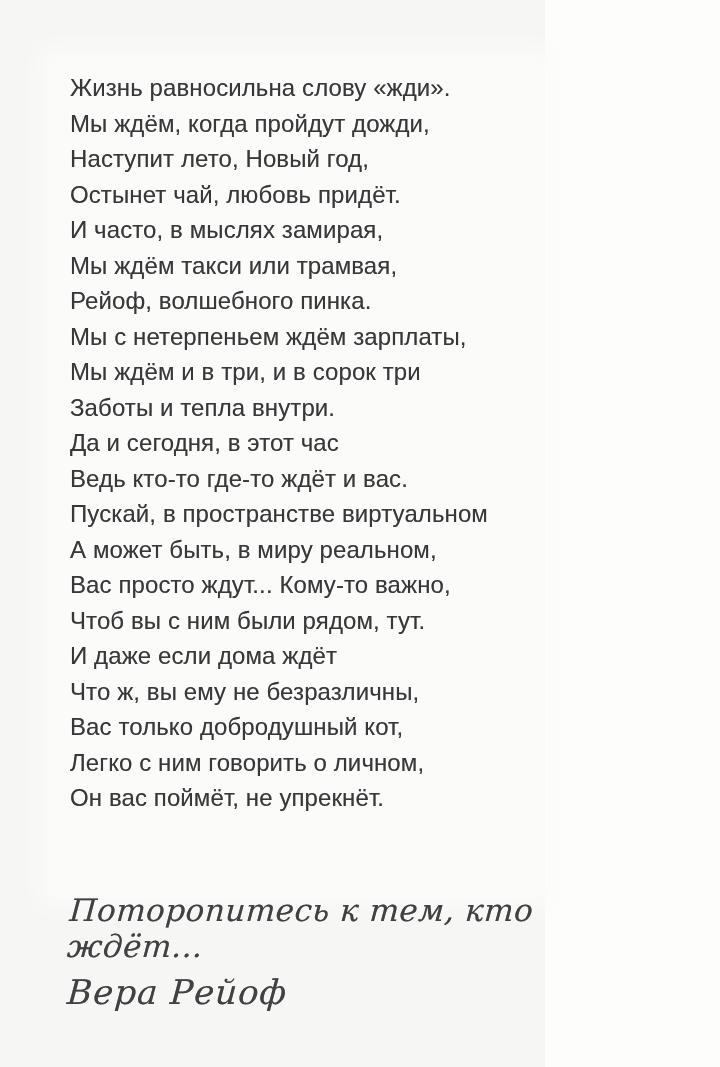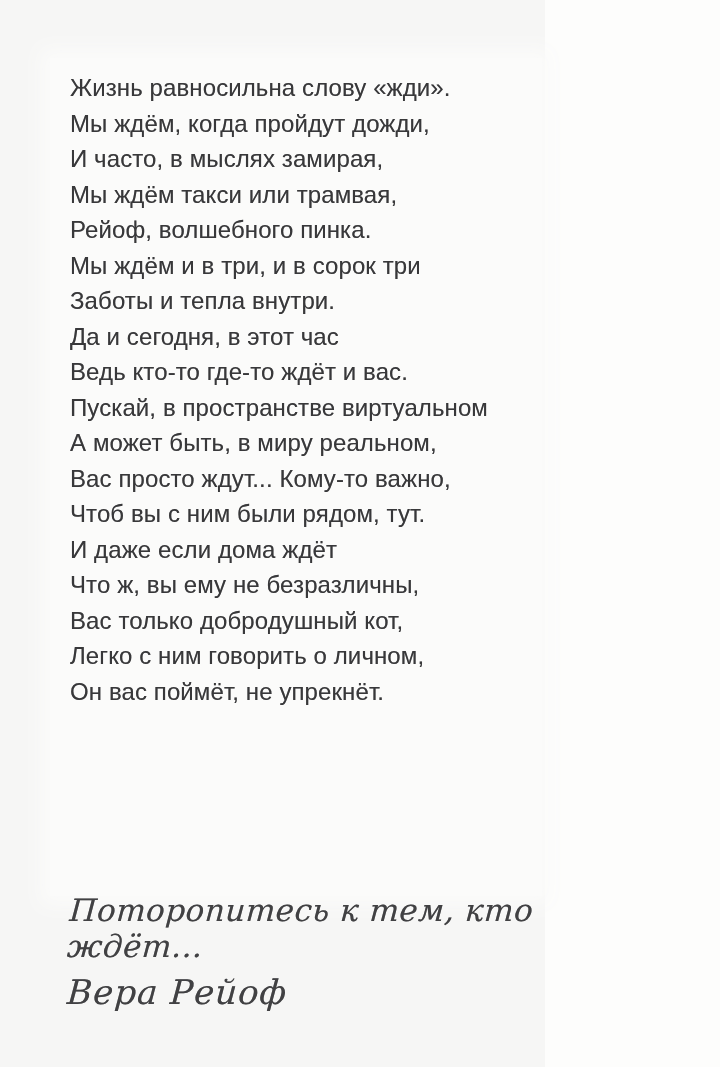--- a/index.html
+++ b/index.html
@@ -79,23 +79,26 @@
 </head>
 <body>
 
 <div class="page">
   <div class="right-strip"></div>
   <div class="backdrop"></div>
 
   <div class="poem">
     <div class="line">Жизнь равносильна слову «жди».</div>
     <div class="line">Мы ждём, когда пройдут дожди,</div>
+    <div class="line">Наступит лето, Новый год,</div>
+    <div class="line">Остынет чай, любовь придёт.</div>
     <div class="line">И часто, в мыслях замирая,</div>
     <div class="line">Мы ждём такси или трамвая,</div>
     <div class="line">Рейоф, волшебного пинка.</div>
+    <div class="line">Мы с нетерпеньем ждём зарплаты,</div>
     <div class="line">Мы ждём и в три, и в сорок три</div>
     <div class="line">Заботы и тепла внутри.</div>
     <div class="line">Да и сегодня, в этот час</div>
     <div class="line">Ведь кто-то где-то ждёт и вас.</div>
     <div class="line">Пускай, в пространстве виртуальном</div>
     <div class="line">А может быть, в миру реальном,</div>
     <div class="line">Вас просто ждут... Кому-то важно,</div>
     <div class="line">Чтоб вы с ним были рядом, тут.</div>
     <div class="line">И даже если дома ждёт</div>
     <div class="line">Что ж, вы ему не безразличны,</div>

